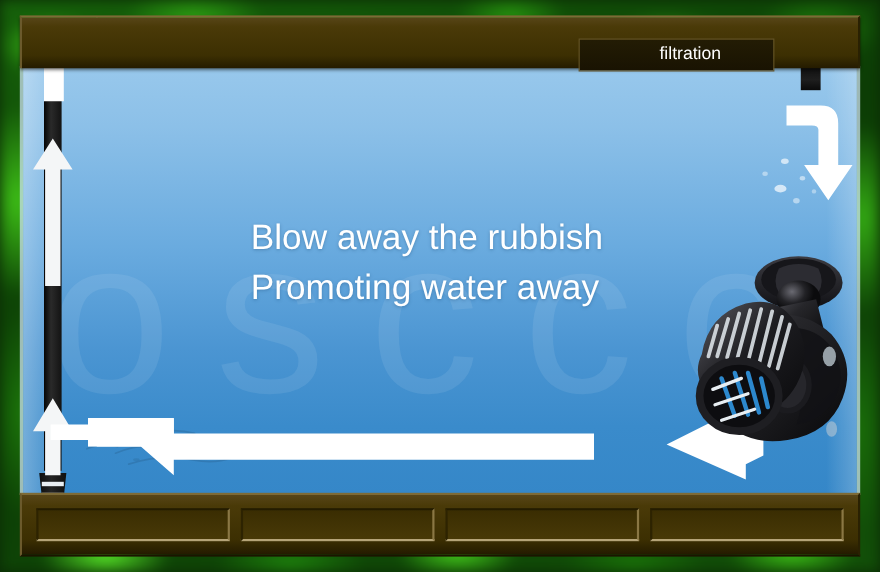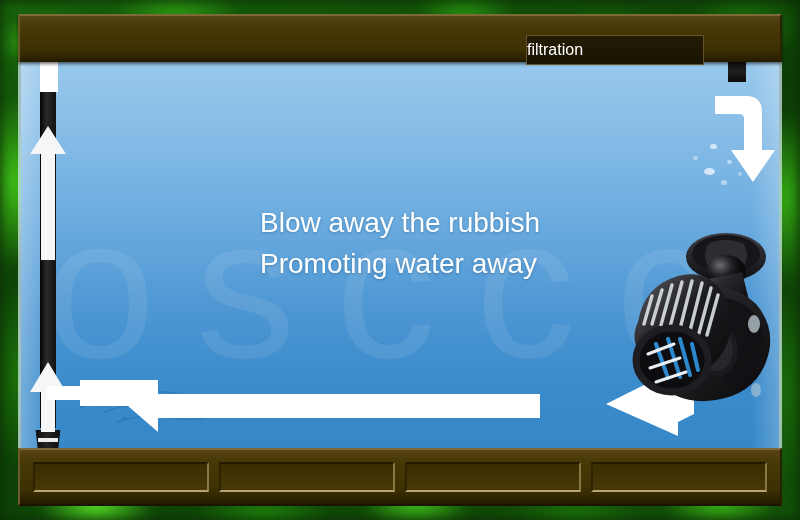--- a/index.html
+++ b/index.html
@@ -89,36 +89,35 @@
     font-size:200px; line-height:1;
     letter-spacing:40px;
     font-weight:400;
     color:rgba(255,255,255,.085);
     white-space:nowrap;
     user-select:none;
   }
 
   
   #slogan {
-    position:absolute; left:210px; top:189px;
+    position:absolute; left:210px; top:178px;
     color:#ffffff;
-    font-size:28px; line-height:1.45;
+    font-size:32px; line-height:1.45;
     text-shadow:0 1px 3px rgba(20,60,100,.35);
     white-space:nowrap;
-    margin-left:32px;
   }
 
   
   #filtration-label {
     position:absolute; right:78px; top:21px;
     width:178px; height:30px;
     background:linear-gradient(180deg,#231c04 0%, #191302 100%);
     border:1px solid #635326;
-    display:flex; align-items:center; justify-content:flex-start;
-    color:#fff; font-size:16px;
+    display:flex; align-items:center; justify-content:center;
+    color:#fff; font-size:16px;padding-left:25px;
   }
 
   
   .layer { position:absolute; inset:0; pointer-events:none; }
 
   
   #left-pipe {
     position:absolute; left:22px; top:62px; width:16px; height:352px;
     background:linear-gradient(90deg,#050505 0%, #2a2a2a 40%, #131313 100%);
   }

